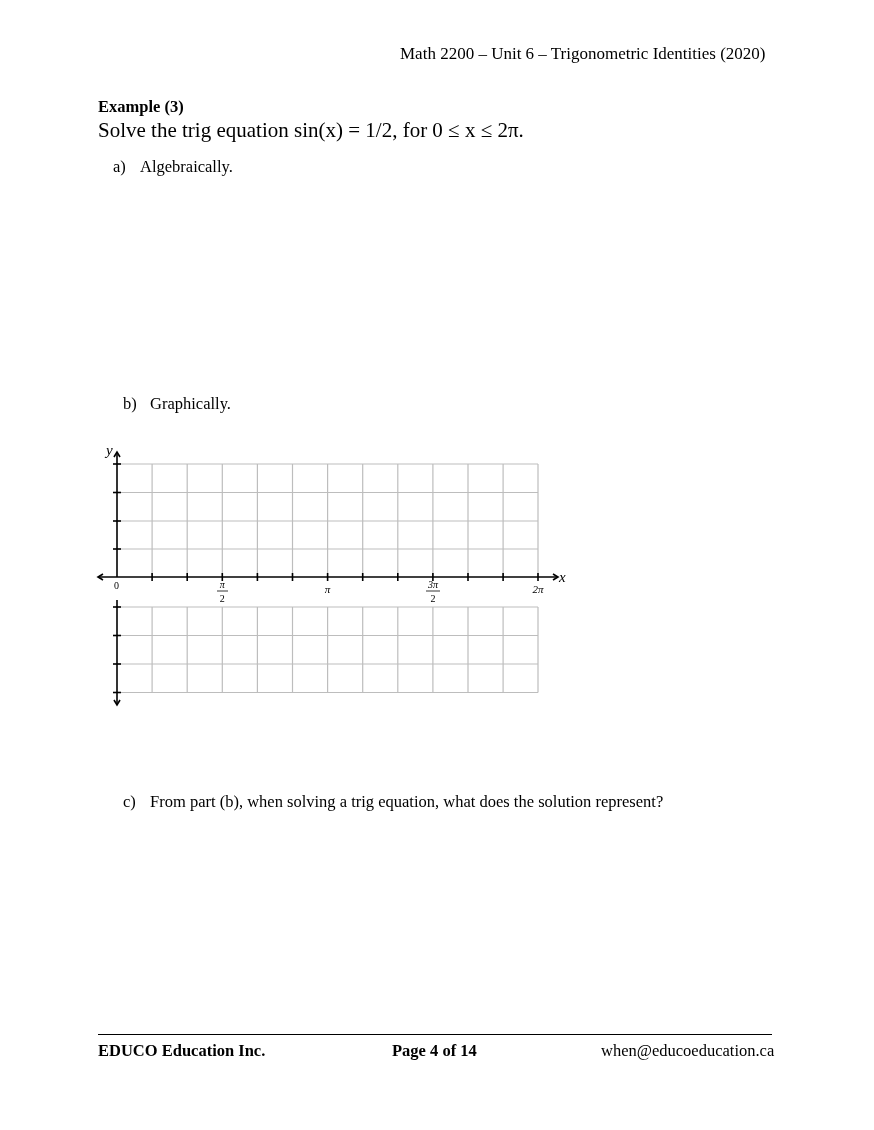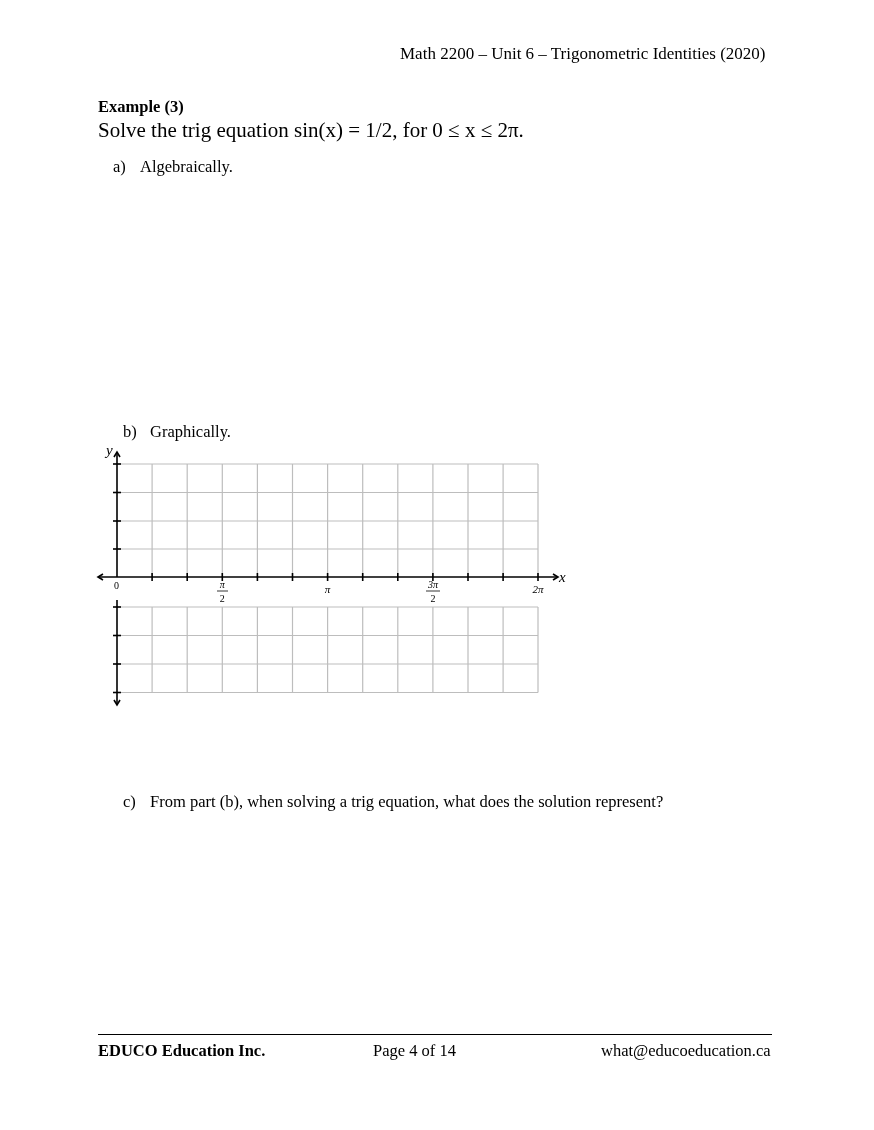--- a/index.html
+++ b/index.html
@@ -5,26 +5,26 @@
   html, body { margin: 0; padding: 0; background: #ffffff; }
   body { width: 874px; height: 1130px; position: relative; overflow: hidden;
          font-family: "Liberation Serif", "DejaVu Serif", serif; color: #000; }
   .abs { position: absolute; white-space: nowrap; }
   .header { left: 400px; top: 44px; font-size: 17px; }
   .ex-title { left: 98px; top: 97px; font-size: 16.5px; font-weight: bold; }
   .prompt { left: 98px; top: 118px; font-size: 21px; }
   .part { font-size: 16.5px; }
   .part .lbl { display: inline-block; width: 27px; }
   .part-a { left: 113px; top: 142px; margin-top: 15px; }
-  .part-b { left: 123px; top: 394px; margin-top: 28px; }
+  .part-b { left: 123px; top: 394px; }
   .part-c { left: 123px; top: 792px; }
   .footer-rule { left: 98px; top: 1034px; width: 674px; height: 0; border-top: 1.3px solid #000; }
   .footer { top: 1041px; font-size: 16.5px; }
   .footer-left { left: 98px; font-weight: bold; }
-  .footer-center { left: 373px; }
+  .footer-center { left: 392px; font-weight: bold; }
   .footer-right { left: 601px; }
   svg.graph { position: absolute; left: 90px; top: 440px; }
   svg text { font-family: "Liberation Serif", "DejaVu Serif", serif; font-style: italic; }
 </style>
 </head>
 <body>
 
 <div class="abs header">Math 2200 – Unit 6 – Trigonometric Identities (2020)</div>
 
 <div class="abs ex-title">Example (3)</div>
@@ -130,13 +130,13 @@
   <text x="448" y="153" font-size="11" text-anchor="middle">2π</text>
 </svg>
 
 <div class="abs part part-c">
   <span class="lbl">c)</span><span>From part (b), when solving a trig equation, what does the solution represent?</span>
 </div>
 
 <div class="abs footer-rule"></div>
 <div class="abs footer footer-left">EDUCO Education Inc.</div>
 <div class="abs footer footer-center">Page 4 of 14</div>
-<div class="abs footer footer-right">what@educoeducation.ca</div>
+<div class="abs footer footer-right">when@educoeducation.ca</div>
 
 </body></html>

